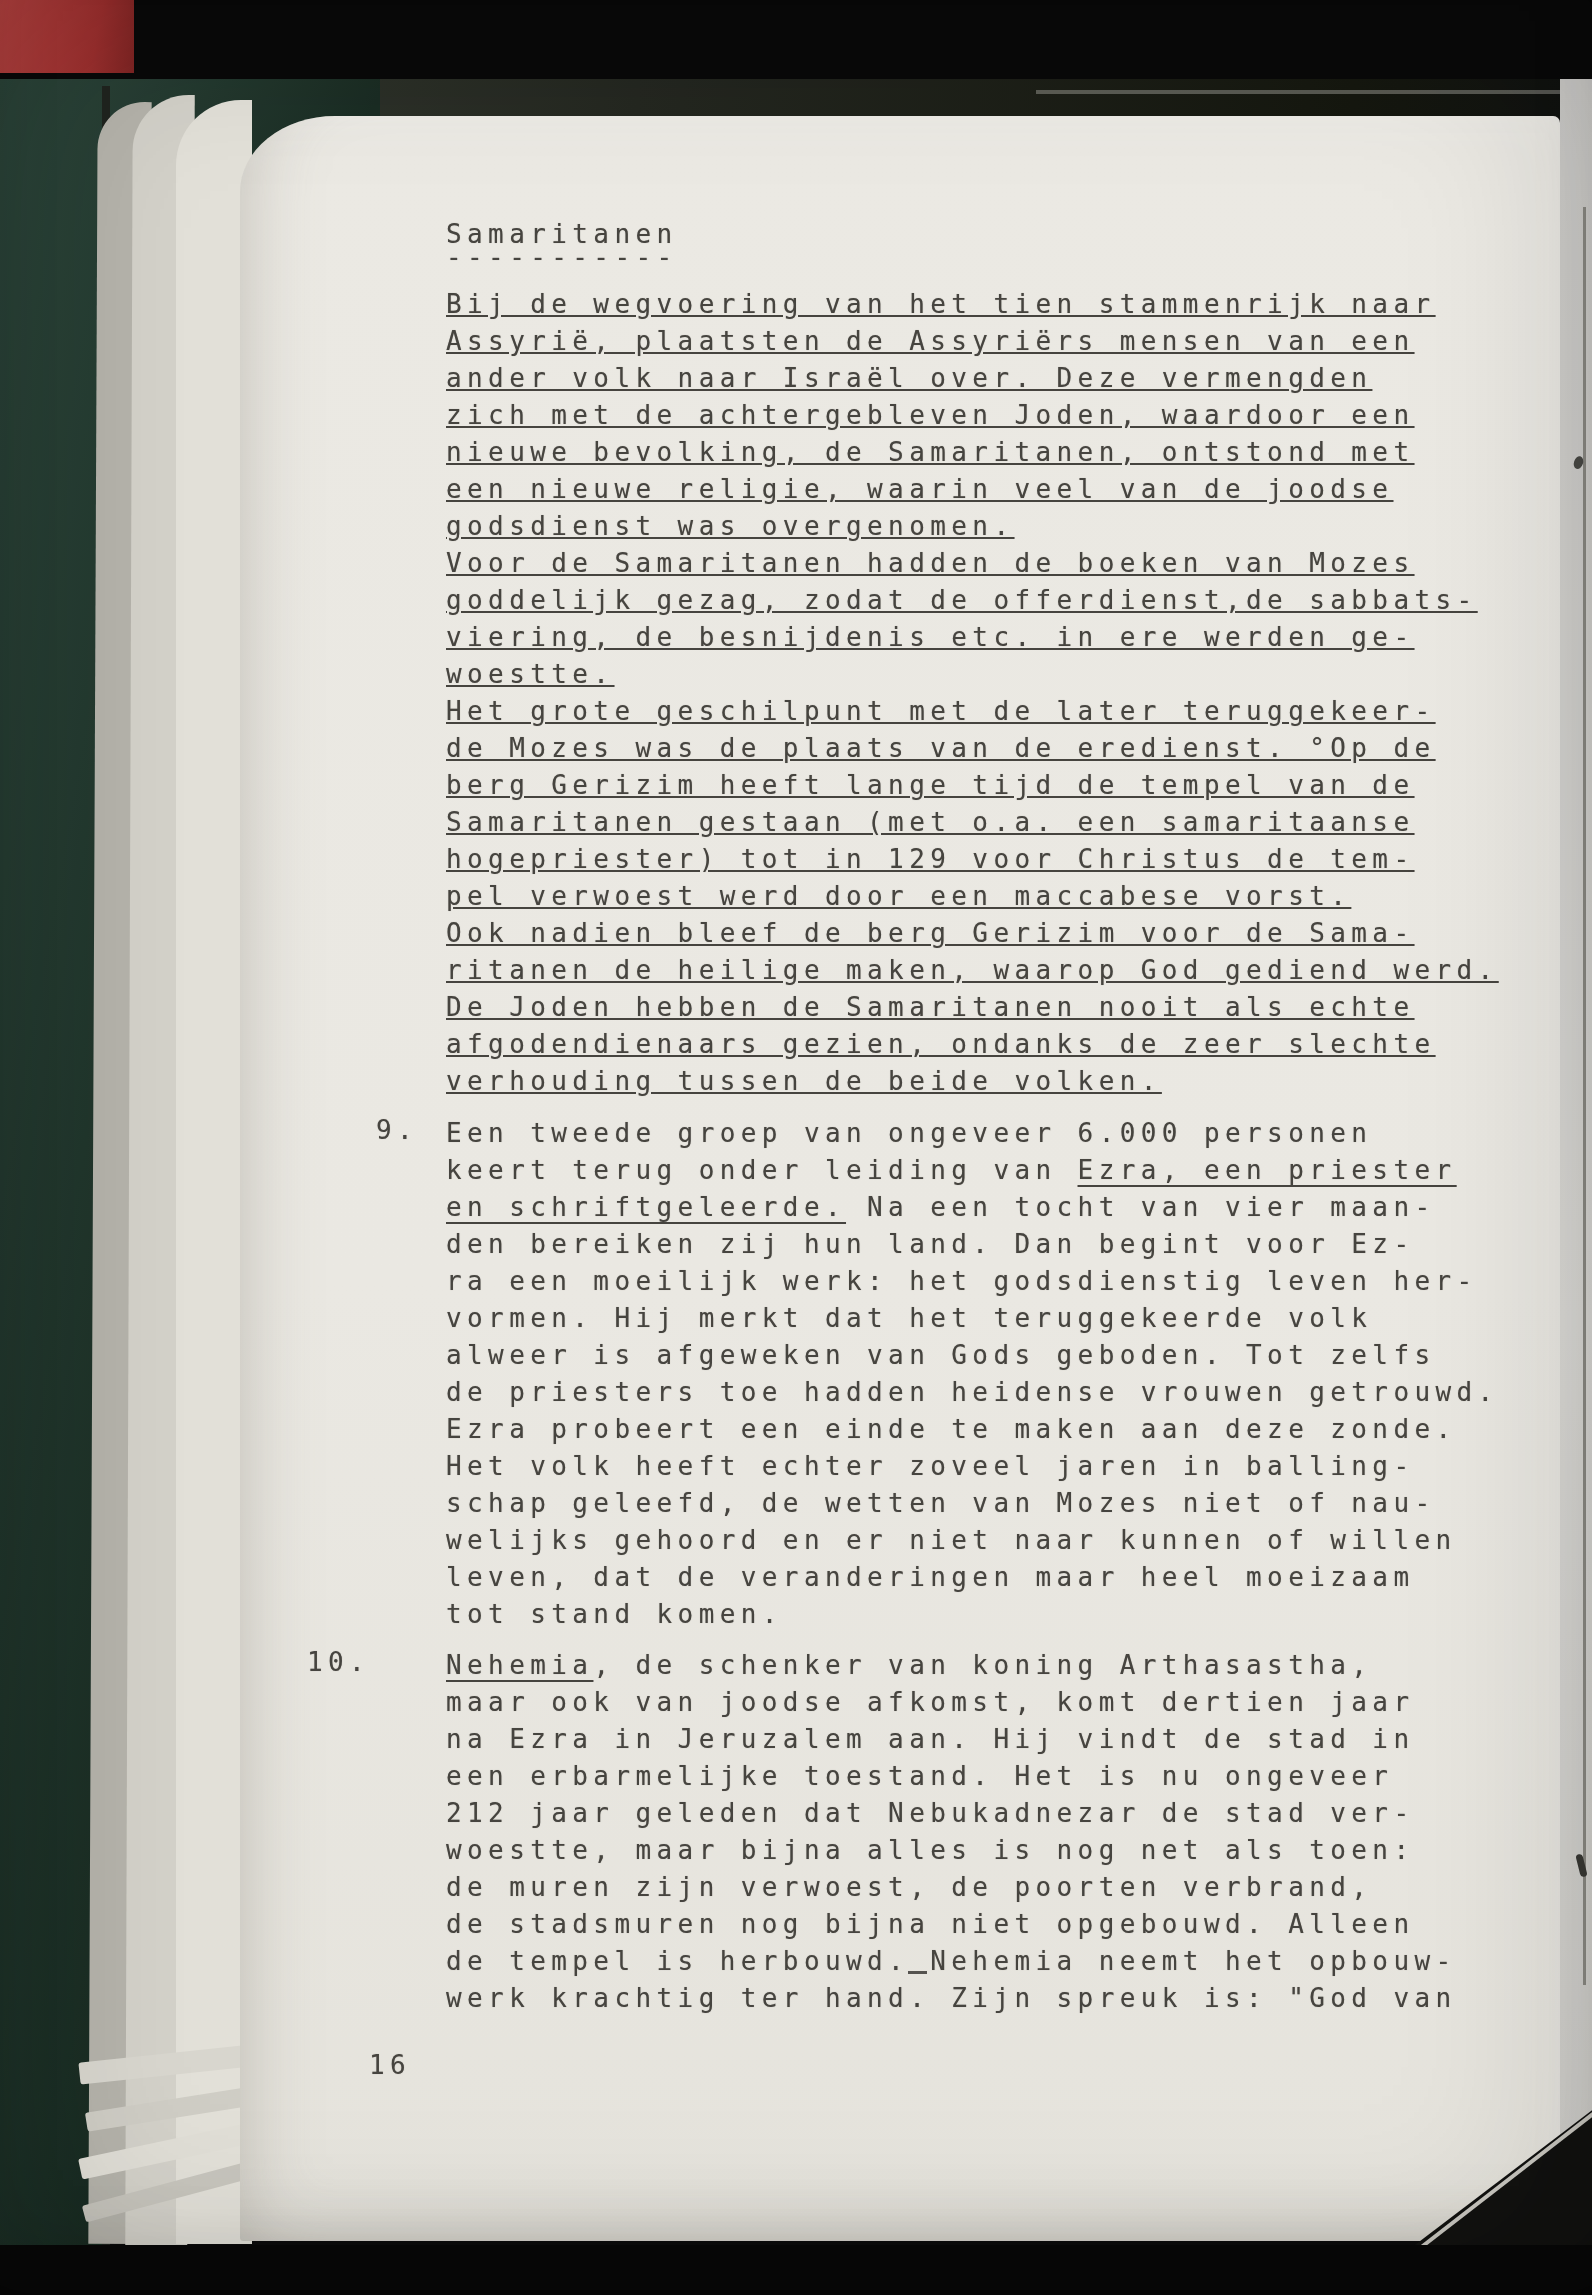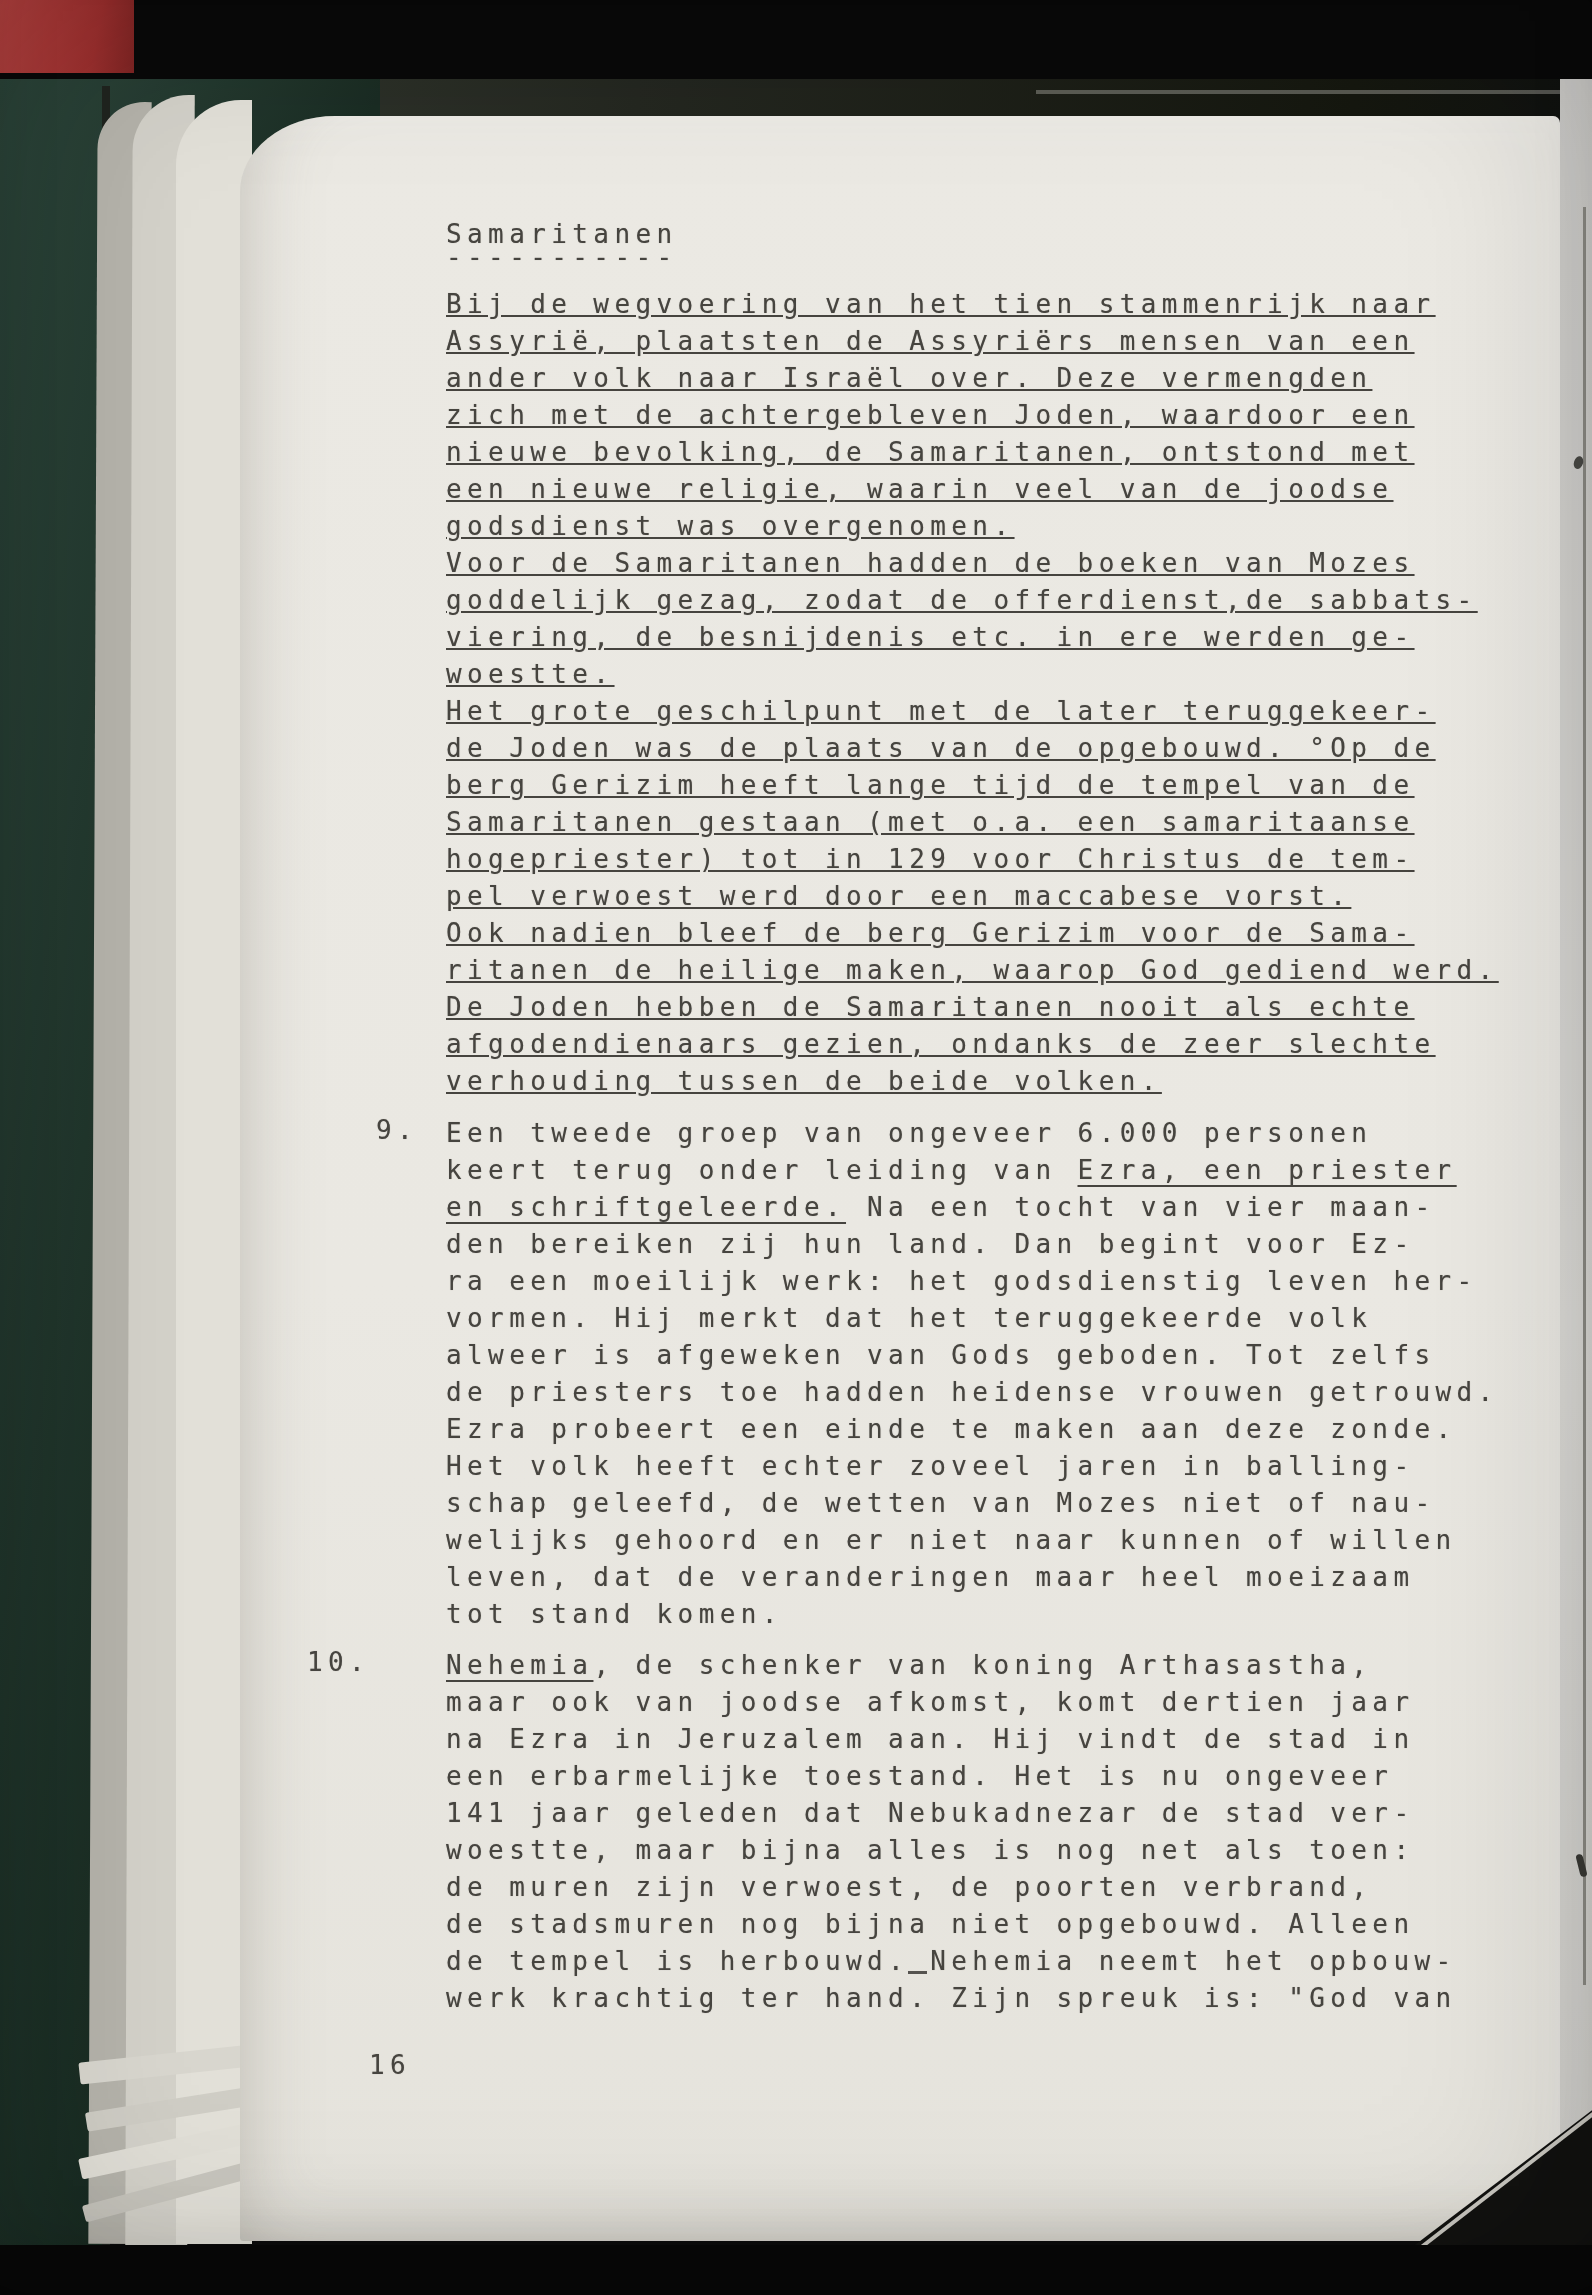--- a/index.html
+++ b/index.html
@@ -118,21 +118,21 @@
       <div class="tline"><span>ander volk naar Israël over. Deze vermengden</span></div>
       <div class="tline"><span>zich met de achtergebleven Joden, waardoor een</span></div>
       <div class="tline"><span>nieuwe bevolking, de Samaritanen, ontstond met</span></div>
       <div class="tline"><span>een nieuwe religie, waarin veel van de joodse</span></div>
       <div class="tline"><span>godsdienst was overgenomen.</span></div>
       <div class="tline"><span>Voor de Samaritanen hadden de boeken van Mozes</span></div>
       <div class="tline"><span>goddelijk gezag, zodat de offerdienst,de sabbats-</span></div>
       <div class="tline"><span>viering, de besnijdenis etc. in ere werden ge-</span></div>
       <div class="tline"><span>woestte.</span></div>
       <div class="tline"><span>Het grote geschilpunt met de later teruggekeer-</span></div>
-      <div class="tline"><span>de Joden was de plaats van de opgebouwd. °Op de</span></div>
+      <div class="tline"><span>de Mozes was de plaats van de eredienst. °Op de</span></div>
       <div class="tline"><span>berg Gerizim heeft lange tijd de tempel van de</span></div>
       <div class="tline"><span>Samaritanen gestaan (met o.a. een samaritaanse</span></div>
       <div class="tline"><span>hogepriester) tot in 129 voor Christus de tem-</span></div>
       <div class="tline"><span>pel verwoest werd door een maccabese vorst.</span></div>
       <div class="tline"><span>Ook nadien bleef de berg Gerizim voor de Sama-</span></div>
       <div class="tline"><span>ritanen de heilige maken, waarop God gediend werd.</span></div>
       <div class="tline"><span>De Joden hebben de Samaritanen nooit als echte</span></div>
       <div class="tline"><span>afgodendienaars gezien, ondanks de zeer slechte</span></div>
       <div class="tline"><span>verhouding tussen de beide volken.</span></div>
     </div>
@@ -154,21 +154,21 @@
       <div class="tline"><span>leven, dat de veranderingen maar heel moeizaam</span></div>
       <div class="tline"><span>tot stand komen.</span></div>
     </div>
 
   <div class="tw item10-num">10.</div>
   <div class="tw item10-lines">
       <div class="tline"><span class="u">Nehemia</span><span>, de schenker van koning Arthasastha,</span></div>
       <div class="tline"><span>maar ook van joodse afkomst, komt dertien jaar</span></div>
       <div class="tline"><span>na Ezra in Jeruzalem aan. Hij vindt de stad in</span></div>
       <div class="tline"><span>een erbarmelijke toestand. Het is nu ongeveer</span></div>
-      <div class="tline"><span>141 jaar geleden dat Nebukadnezar de stad ver-</span></div>
+      <div class="tline"><span>212 jaar geleden dat Nebukadnezar de stad ver-</span></div>
       <div class="tline"><span>woestte, maar bijna alles is nog net als toen:</span></div>
       <div class="tline"><span>de muren zijn verwoest, de poorten verbrand,</span></div>
       <div class="tline"><span>de stadsmuren nog bijna niet opgebouwd. Alleen</span></div>
       <div class="tline"><span>de tempel is herbouwd. Nehemia neemt het opbouw-</span></div>
       <div class="tline"><span>werk krachtig ter hand. Zijn spreuk is: "God van</span></div>
     </div>
 
   <div class="tw page-num">16</div>
   <div class="stray-mark"></div>
 

